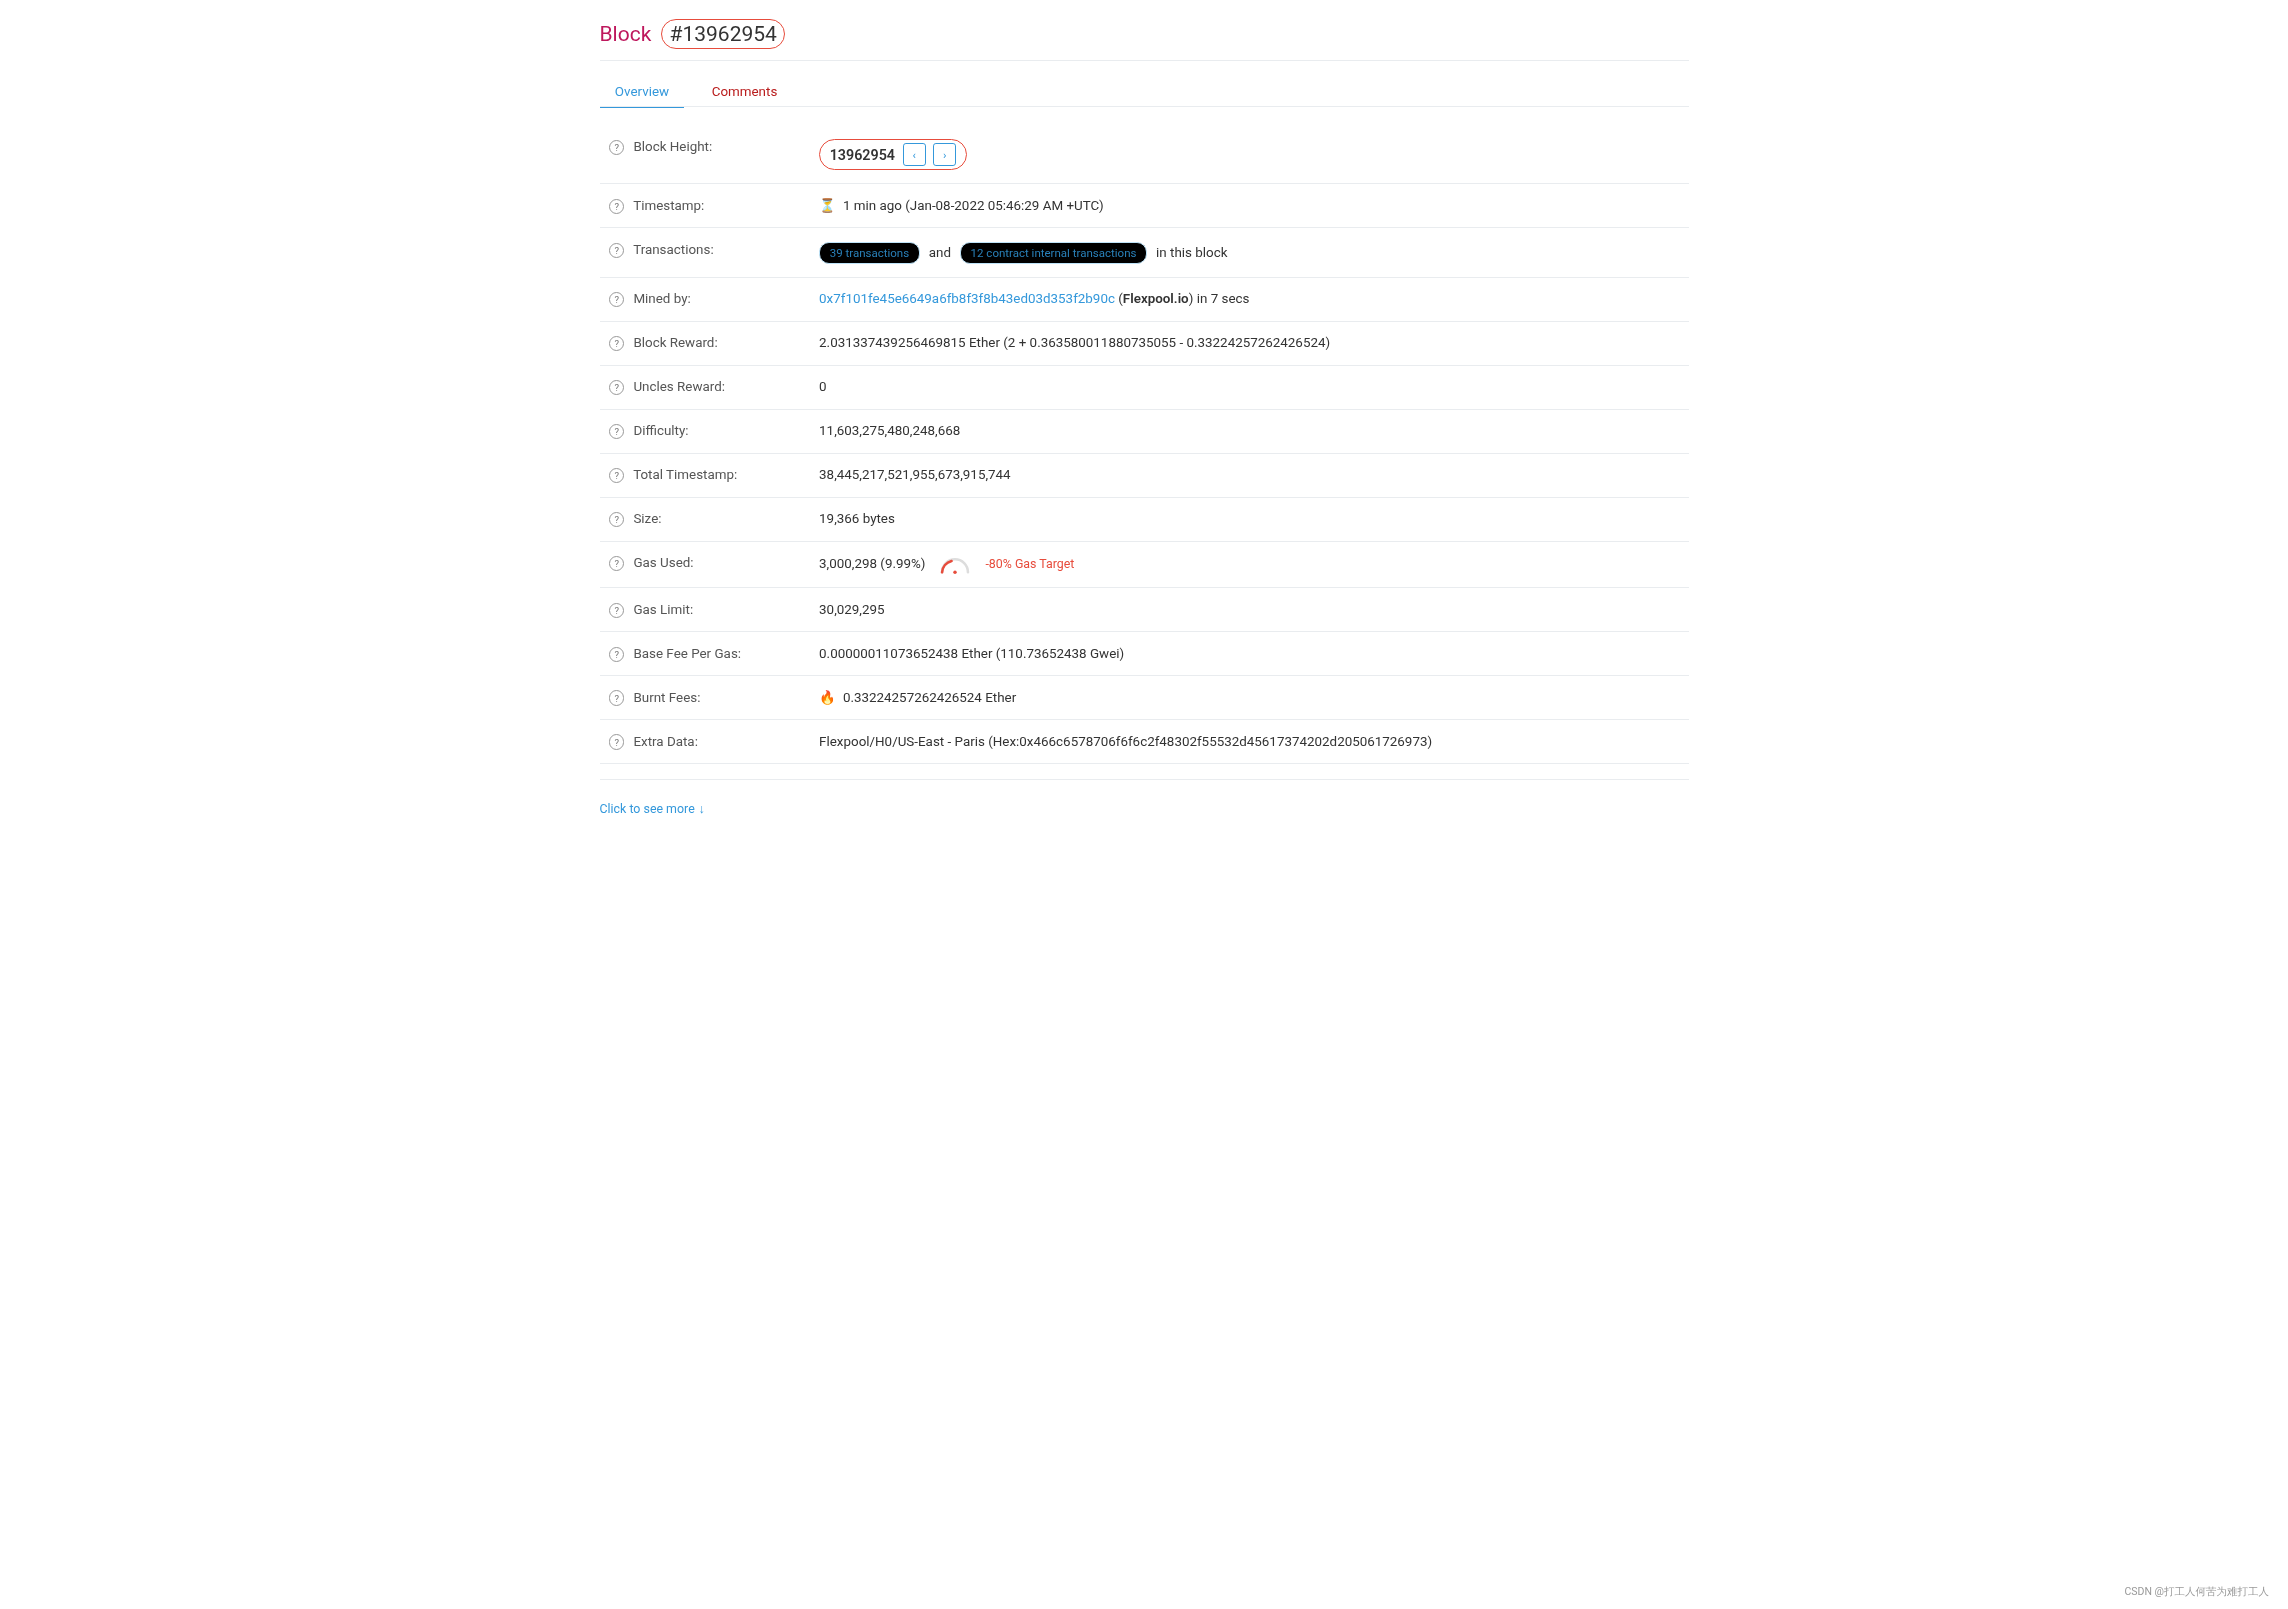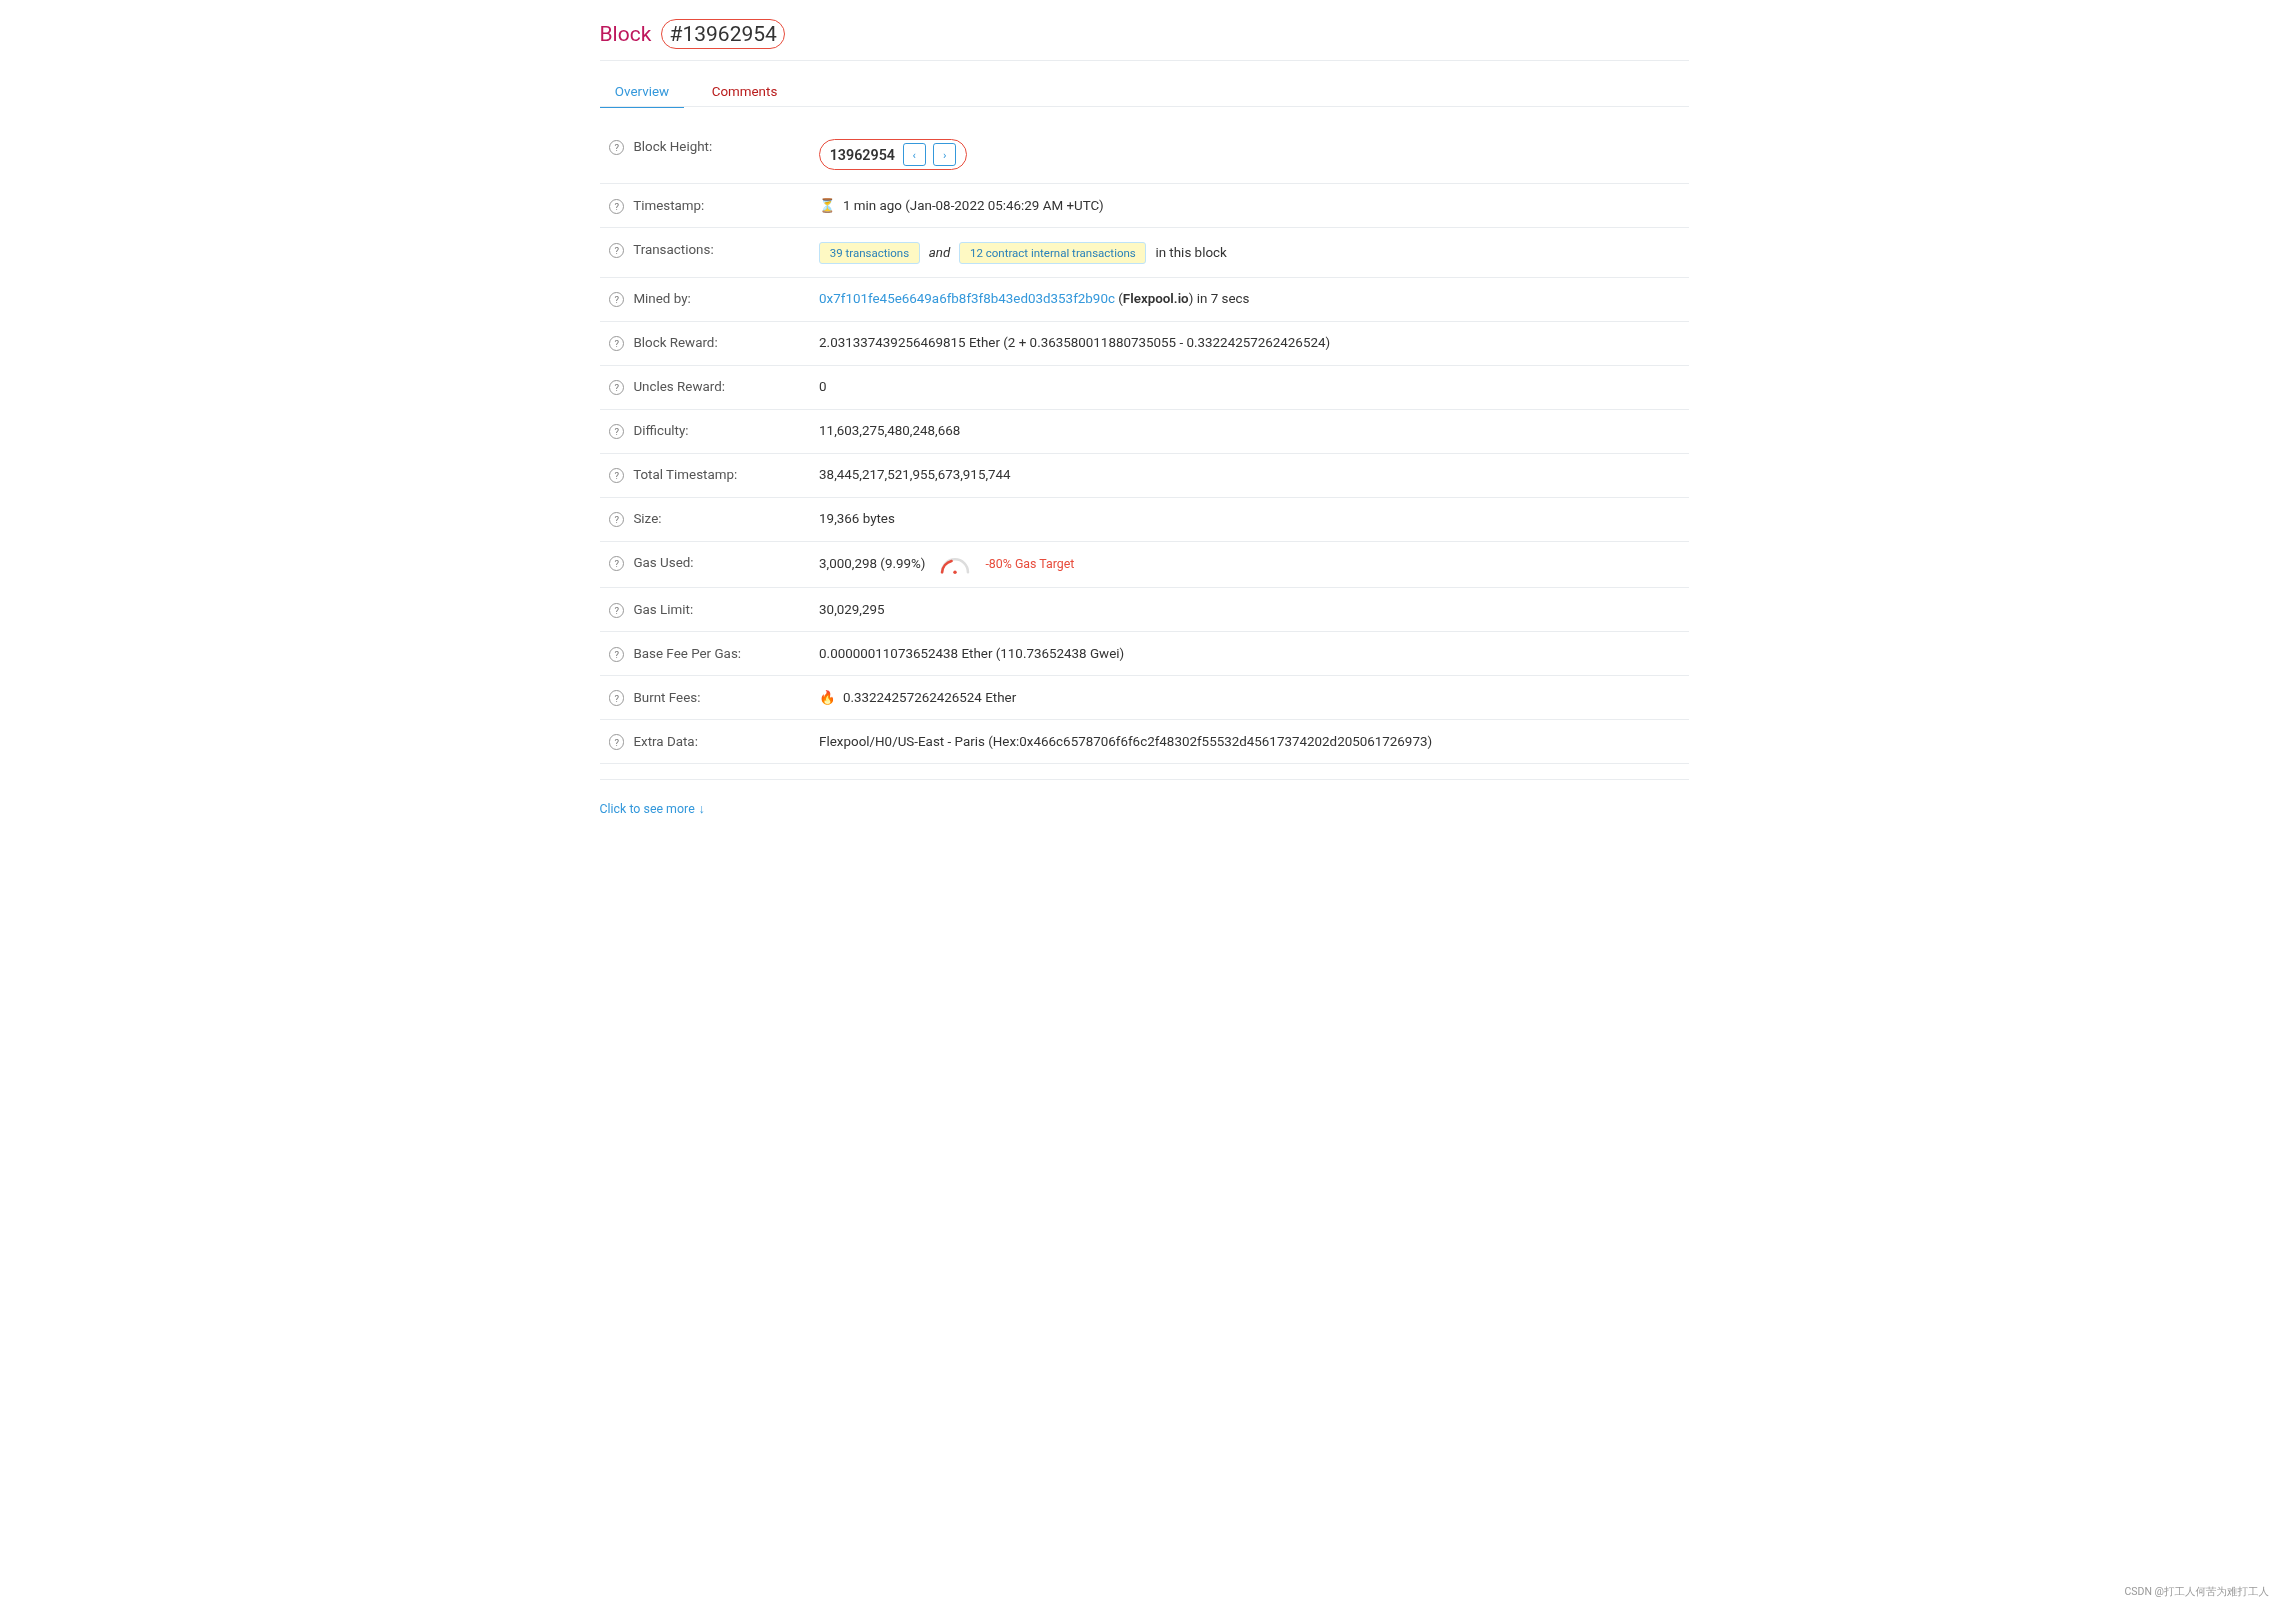--- a/index.html
+++ b/index.html
@@ -110,23 +110,23 @@
       display: inline-flex;
       align-items: center;
       gap: 3.8px;
       border: 1.9px solid #e74c3c;
       border-radius: 29px;
       padding: 2.9px 9.6px;
     }
     .badge {
       display: inline-block;
       padding: 2.9px 9.6px;
-      border-radius: 3px;
+      border-radius: 10px;
       font-size: 11.5px;
-      background: #fef9c3;
+      background: #000000;
       color: #2980b9;
       border: 1px solid #bee3f8;
       cursor: pointer;
     }
     .link-blue {
       color: #3498db;
       text-decoration: none;
     }
     .bold {
       font-weight: 600;
@@ -209,21 +209,21 @@
         </td>
       </tr>
 
       <tr>
         <td>
           <span class="help-icon">?</span>
           <span>Transactions:</span>
         </td>
         <td>
           <span class="badge">39 transactions</span>
-          <span style="margin: 0 5.7px; font-style: italic;">and</span>
+          <span style="margin: 0 5.7px;">and</span>
           <span class="badge">12 contract internal transactions</span>
           <span style="margin-left: 5.7px;">in this block</span>
         </td>
       </tr>
 
       <tr>
         <td>
           <span class="help-icon">?</span>
           <span>Mined by:</span>
         </td>

